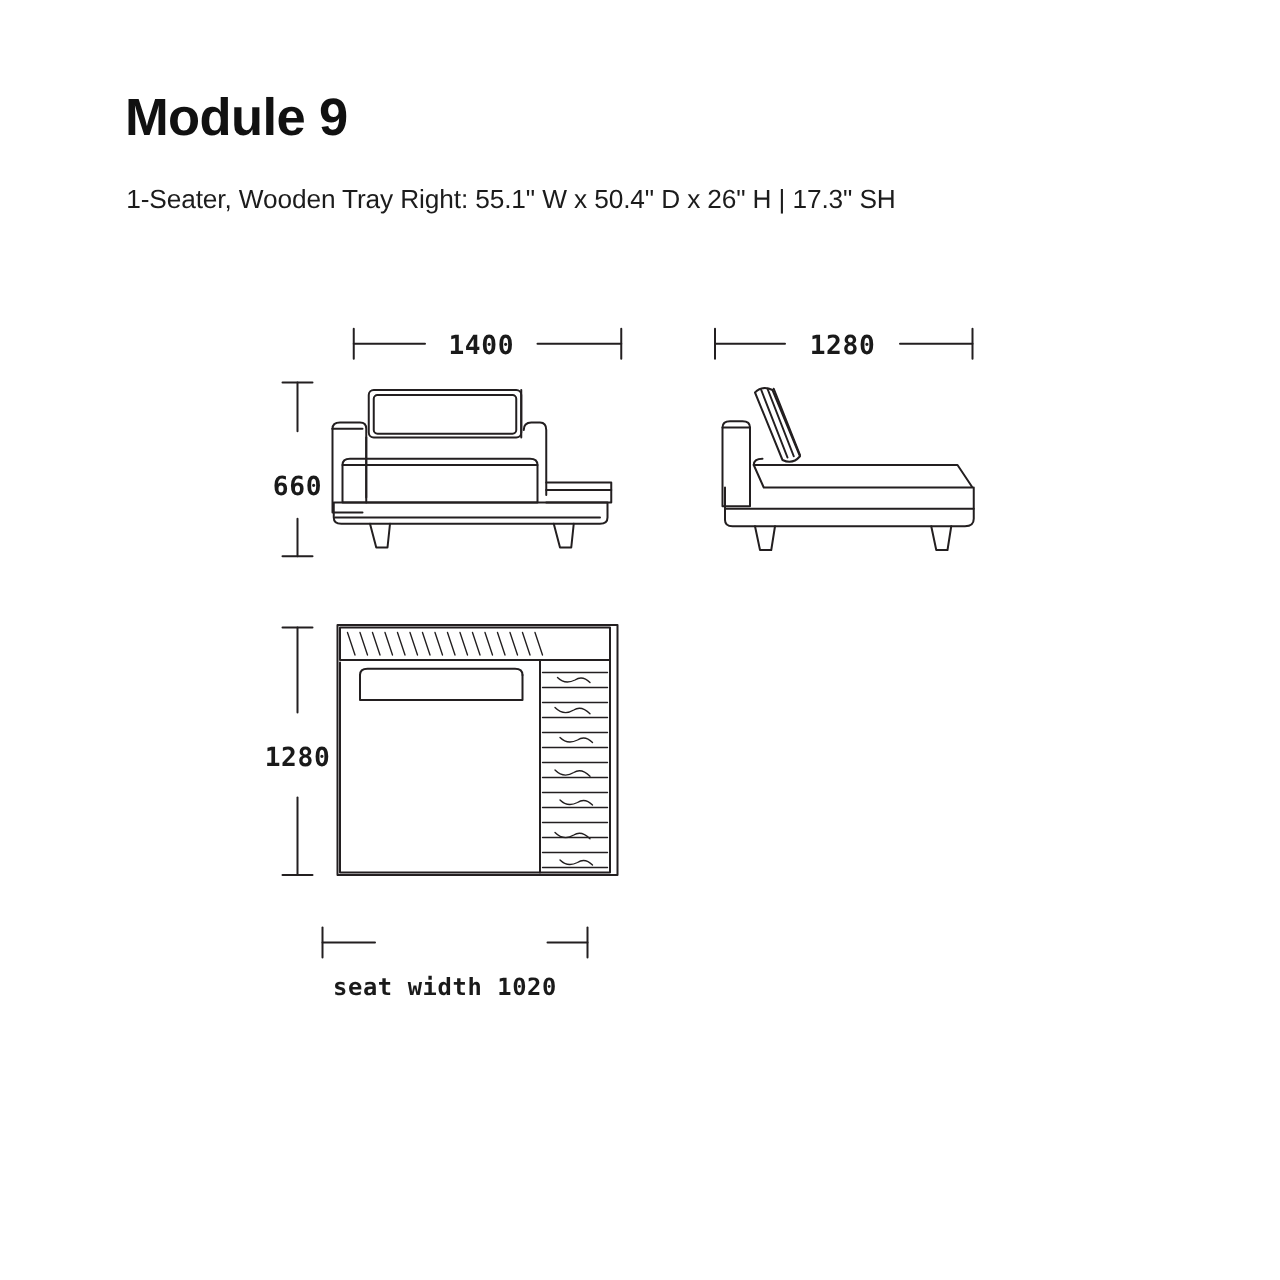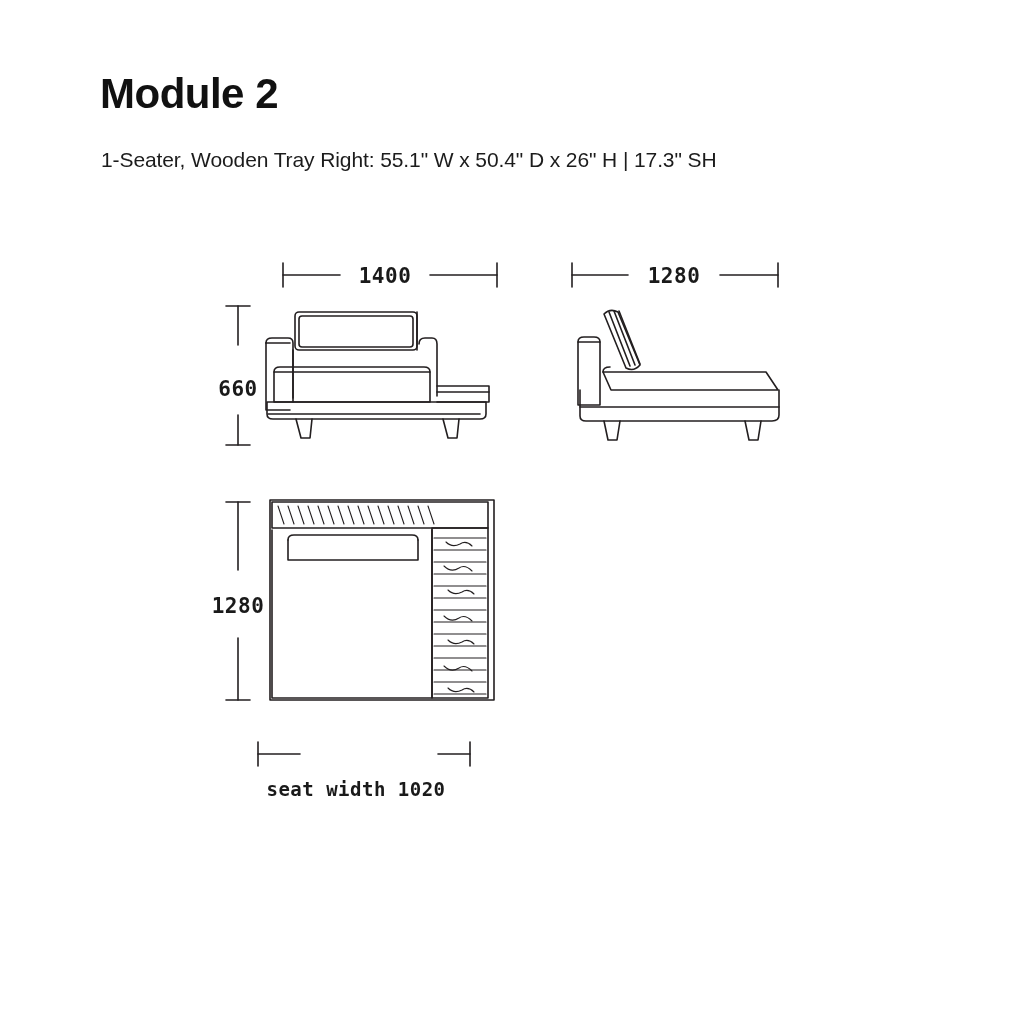--- a/index.html
+++ b/index.html
@@ -59,21 +59,21 @@
     font-weight: bold;
     fill: #1a1a1a;
     letter-spacing: 0.5px;
   }
 </style>
 </head>
 <body>
 
 <div class="page">
 
-  <div class="title">Module 2</div>
+  <div class="title">Module 9</div>
   <div class="subtitle">1-Seater, Wooden Tray Right: 55.1" W x 50.4" D x 26" H | 17.3" SH</div>
 
   <div class="drawing">
     <svg width="1024" height="600" viewBox="0 0 1024 600">
       <g fill="none" stroke="#231f20" stroke-width="1.6" stroke-linejoin="round" stroke-linecap="round">
 
         <g>
 
           <g>
             <line x1="283" y1="45" x2="340" y2="45"></line>

